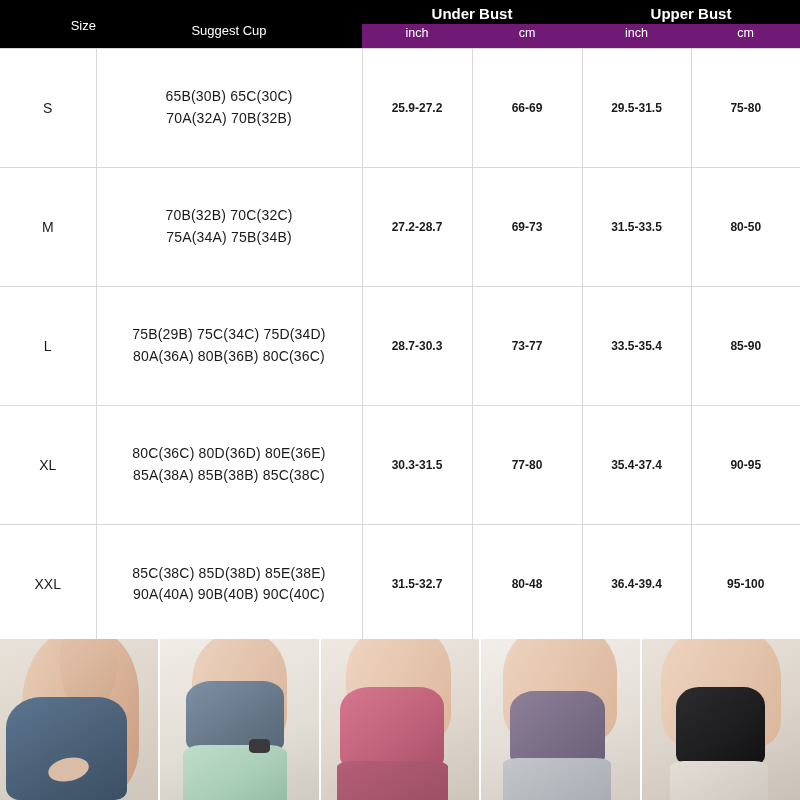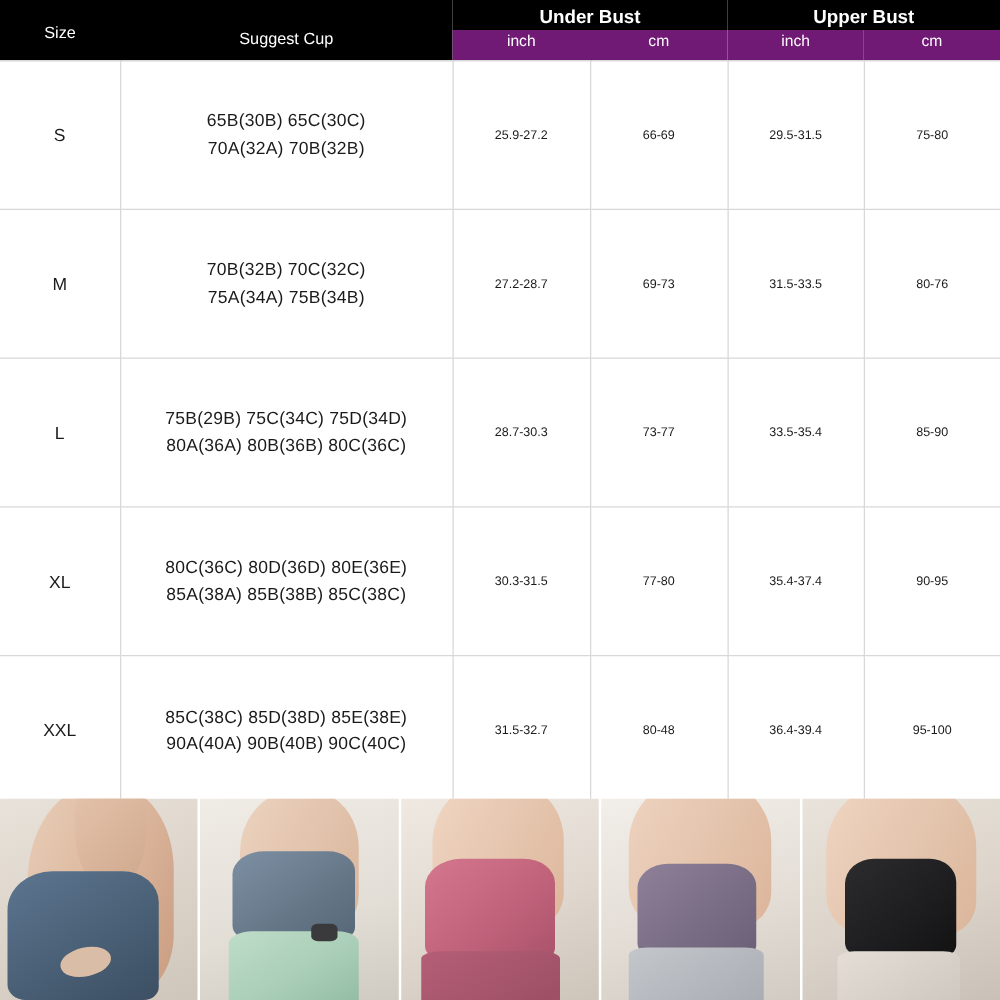--- a/index.html
+++ b/index.html
@@ -35,20 +35,21 @@
     vertical-align: middle;
   }
   thead tr.group-row th.plain {
     font-weight: normal;
     font-size: 13px;
     padding-top: 14px;
   }
   thead tr.group-row th.sizehead {
     font-weight: normal;
     font-size: 13px;
+    text-align: right;
   }
   thead tr.sub-row th {
     background: #701a75;
     color: #ffffff;
     font-size: 12.5px;
     font-weight: normal;
     padding: 2px 0 8px 0;
     text-align: center;
     border: none;
   }
@@ -62,21 +63,21 @@
     font-size: 13.5px;
     background: #ffffff;
   }
   tbody td.size-cell { font-size: 14px; }
   tbody td.cup-cell {
     font-size: 14px;
     line-height: 1.55;
     letter-spacing: .2px;
     margin-left: 36px;
   }
-  tbody td.num-cell { font-size: 10px; }
+  tbody td.num-cell { font-size: 12px; font-weight: bold; }
   tbody tr td:first-child { border-left: none; }
   tbody tr td:last-child { border-right: none; }
   tbody tr:last-child td { border-bottom: none; }
 
   .photo-strip {
     display: flex;
     width: 800px;
     height: 161px;
     position: absolute;
     left: 0;
@@ -188,21 +189,21 @@
       </tr>
       <tr>
         <td class="size-cell">M</td>
         <td class="cup-cell">
           <div>70B(32B) 70C(32C)</div>
           <div>75A(34A) 75B(34B)</div>
         </td>
         <td class="num-cell">27.2-28.7</td>
         <td class="num-cell">69-73</td>
         <td class="num-cell">31.5-33.5</td>
-        <td class="num-cell">80-76</td>
+        <td class="num-cell">80-50</td>
       </tr>
       <tr>
         <td class="size-cell">L</td>
         <td class="cup-cell">
           <div>75B(29B) 75C(34C) 75D(34D)</div>
           <div>80A(36A) 80B(36B) 80C(36C)</div>
         </td>
         <td class="num-cell">28.7-30.3</td>
         <td class="num-cell">73-77</td>
         <td class="num-cell">33.5-35.4</td>

